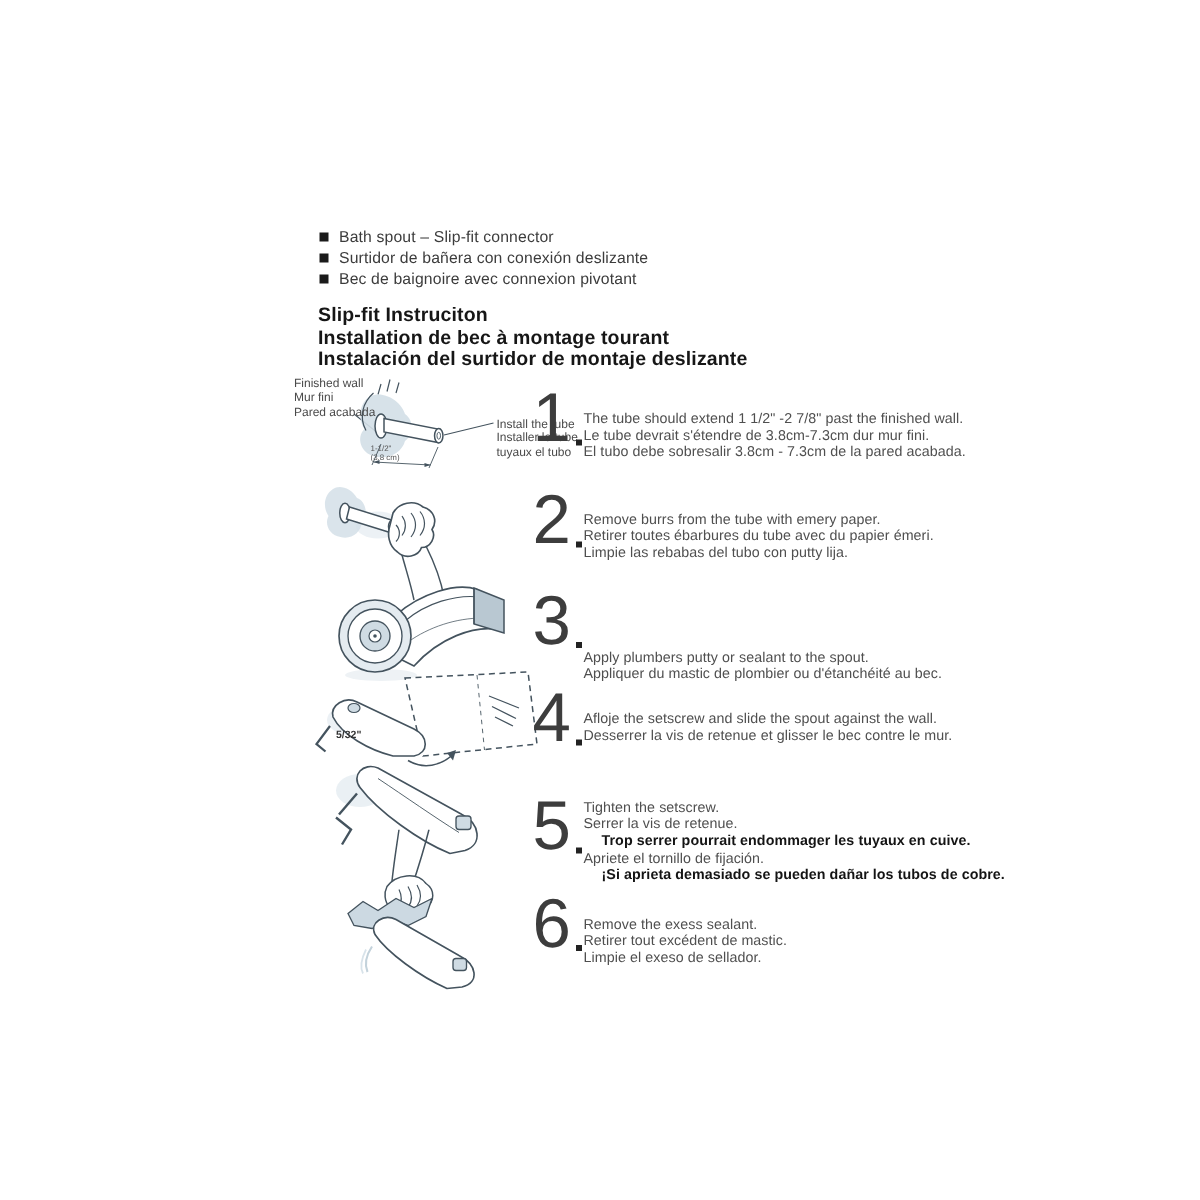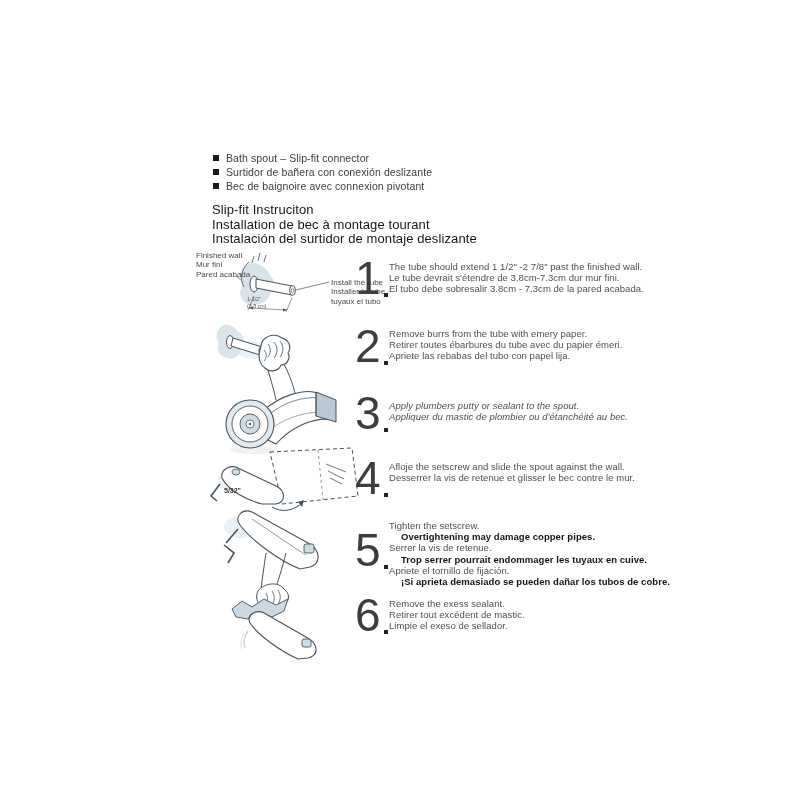--- a/index.html
+++ b/index.html
@@ -5,27 +5,27 @@
   html,body{margin:0;padding:0;background:#ffffff;}
   .page{
     position:relative;width:800px;height:800px;background:#ffffff;overflow:hidden;
     font-family:"Liberation Sans", sans-serif;color:#4f4f4f;
   }
   
   .bullets{position:absolute;left:213px;top:151px;margin:0;padding:0;list-style:none;}
   .bullets li{display:flex;align-items:center;gap:7px;height:14px;font-size:10.5px;color:#3c3c3c;letter-spacing:.1px;}
   .sq{width:6px;height:6px;background:#1a1a1a;flex:0 0 auto;}
   
-  .headings{position:absolute;left:212px;top:203px;font-size:13px;font-weight:normal;color:#161616;line-height:14.5px;letter-spacing:.1px;}
+  .headings{position:absolute;left:212px;top:203px;font-size:13px;font-weight:bold;color:#161616;line-height:14.5px;letter-spacing:.1px;}
   
   .step-num{position:absolute;left:355px;display:flex;align-items:flex-end;color:#3d3d3d;}
   .step-num .digit{font-size:46px;line-height:40px;font-weight:100;letter-spacing:-1px;}
   .step-num .numdot{width:4.5px;height:4.5px;background:#222;margin-left:4px;margin-bottom:1px;}
   
-  .step-text{position:absolute;left:389px;font-size:9.5px;line-height:11.2px;color:#4f4f4f;letter-spacing:.05px;white-space:nowrap;}
+  .step-text{position:absolute;left:389px;font-size:9.5px;line-height:11.2px;color:#4f4f4f;letter-spacing:.05px;white-space:nowrap;margin-top:13px;}
   .step-text .b{font-weight:bold;color:#141414;padding-left:12px;}
   
   .anno{position:absolute;font-size:8px;line-height:9.3px;color:#4a4a4a;white-space:nowrap;}
   .anno.tiny{font-size:6px;line-height:6.5px;transform:scale(.88);transform-origin:left top;color:#555;}
   .anno.key{font-size:7px;font-weight:bold;color:#333;}
   
   .illus{position:absolute;}
   .illus svg{display:block;}
 </style>
 </head>
@@ -108,21 +108,21 @@
       <path d="M74,44 C80,56 84,67 86,78 M58,50 C61,61 64,70 66,80" fill="none" stroke="#44535e" stroke-width="1"></path>
     </svg>
   </div>
   <div class="step-num" style="top:326px;">
     <span class="digit">2</span>
       <span class="numdot"></span>
   </div>
   <div class="step-text" style="top:328px;">
     <div class="ln">Remove burrs from the tube with emery paper.</div>
     <div class="ln">Retirer toutes ébarbures du tube avec du papier émeri.</div>
-    <div class="ln">Apriete las rebabas del tubo con papel lija.</div>
+    <div class="ln">Limpie las rebabas del tubo con putty lija.</div>
   </div>
 
   <div class="illus" style="left:220px;top:386px;width:130px;height:72px;">
     <svg width="130" height="72" viewBox="0 0 130 72">
       <ellipse cx="34" cy="64" rx="24" ry="4" fill="#eef2f5"></ellipse>
       <path d="M44,24 C60,10 84,2 98,7 L114,16 L114,34 C96,30 72,40 56,58 L44,52 Z" fill="#ffffff" stroke="#44535e" stroke-width="1.1"></path>
       <path d="M50,28 C64,16 84,10 100,12" fill="none" stroke="#44535e" stroke-width="0.7"></path>
       <path d="M52,42 C66,32 84,26 102,26" fill="none" stroke="#44535e" stroke-width="0.5"></path>
       <polygon points="96,6 116,14 116,36 96,30" fill="#b9c8d2" stroke="#44535e" stroke-width="1"></polygon>
       <line x1="96" y1="6" x2="96" y2="30" stroke="#44535e" stroke-width="0.8"></line>
@@ -130,21 +130,21 @@
       <circle cx="30" cy="38" r="18" fill="#ffffff" stroke="#44535e" stroke-width="0.9"></circle>
       <circle cx="30" cy="38" r="10" fill="#cfdbe3" stroke="#44535e" stroke-width="0.9"></circle>
       <circle cx="30" cy="38" r="4" fill="#ffffff" stroke="#44535e" stroke-width="0.8"></circle>
       <circle cx="30" cy="38" r="1.2" fill="#44535e"></circle>
     </svg>
   </div>
   <div class="step-num" style="top:393px;">
     <span class="digit">3</span>
       <span class="numdot"></span>
   </div>
-  <div class="step-text" style="top:400px;font-style:italic;">
+  <div class="step-text" style="top:420px;">
     <div class="ln">Apply plumbers putty or sealant to the spout.</div>
     <div class="ln">Appliquer du mastic de plombier ou d'étanchéité au bec.</div>
   </div>
 
   <div class="illus" style="left:206px;top:446px;width:180px;height:78px;">
     <svg width="180" height="78" viewBox="0 0 180 78">
       <path d="M64,6 L146,2 L152,50 L76,58 Z" fill="none" stroke="#44535e" stroke-width="1" stroke-dasharray="4,3"></path>
       <line x1="112" y1="4" x2="117" y2="54" stroke="#44535e" stroke-width="0.6" stroke-dasharray="3,3"></line>
       <path d="M120,18 L140,26 M122,25 L138,33 M124,32 L136,38" stroke="#44535e" stroke-width="0.8" fill="none"></path>
       <ellipse cx="28" cy="34" rx="16" ry="10" fill="#dfe8ee" opacity="0.6"></ellipse>
@@ -174,21 +174,20 @@
       <path d="M28,26 L16,40" stroke="#44535e" stroke-width="1.6"></path>
       <path d="M14,42 L24,50 L18,60" fill="none" stroke="#44535e" stroke-width="1.6"></path>
     </svg>
   </div>
   <div class="step-num" style="top:530px;">
     <span class="digit">5</span>
       <span class="numdot"></span>
   </div>
   <div class="step-text" style="top:520px;">
     <div class="ln">Tighten the setscrew.</div>
-    <div class="ln b">Overtightening may damage copper pipes.</div>
     <div class="ln">Serrer la vis de retenue.</div>
     <div class="ln b">Trop serrer pourrait endommager les tuyaux en cuive.</div>
     <div class="ln">Apriete el tornillo de fijación.</div>
     <div class="ln b">¡Si aprieta demasiado se pueden dañar los tubos de cobre.</div>
   </div>
 
   <div class="illus" style="left:214px;top:553px;width:145px;height:110px;">
     <svg width="145" height="110" viewBox="0 0 145 110">
       <path d="M52,0 C50,14 48,26 47,38 M72,0 C68,16 64,28 60,40" fill="none" stroke="#44535e" stroke-width="1"></path>
       <path d="M44,38 C50,30 64,28 70,36 C76,40 76,48 70,52 C64,58 50,58 46,52 C42,48 42,42 44,38 Z" fill="#ffffff" stroke="#44535e" stroke-width="1"></path>

